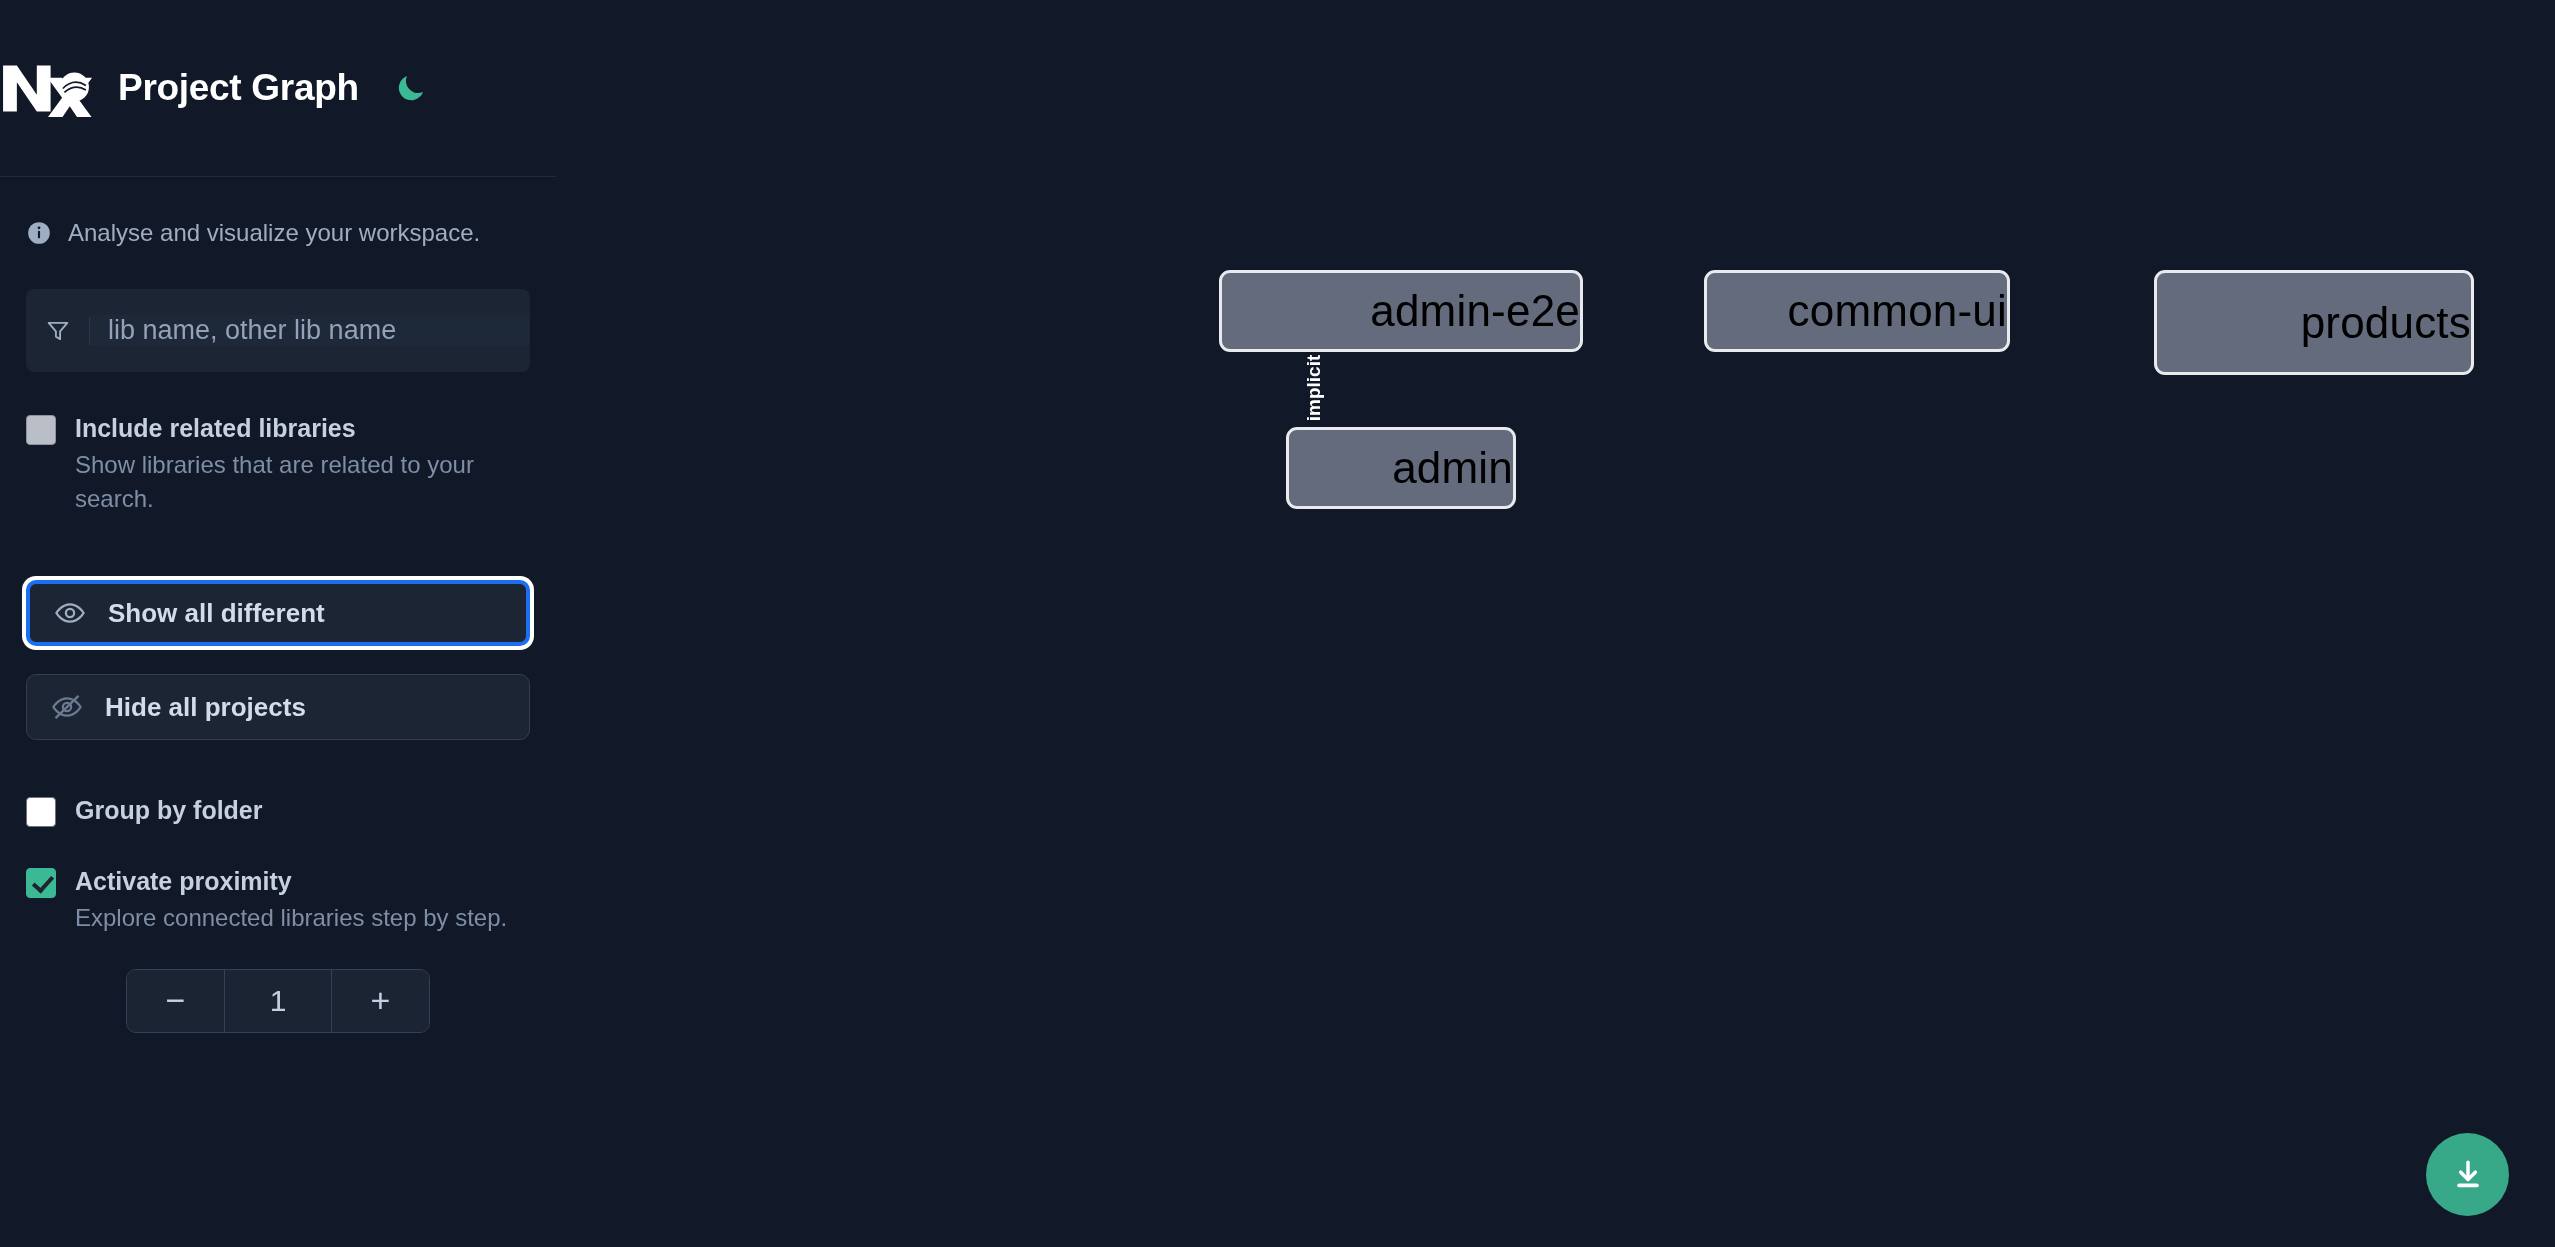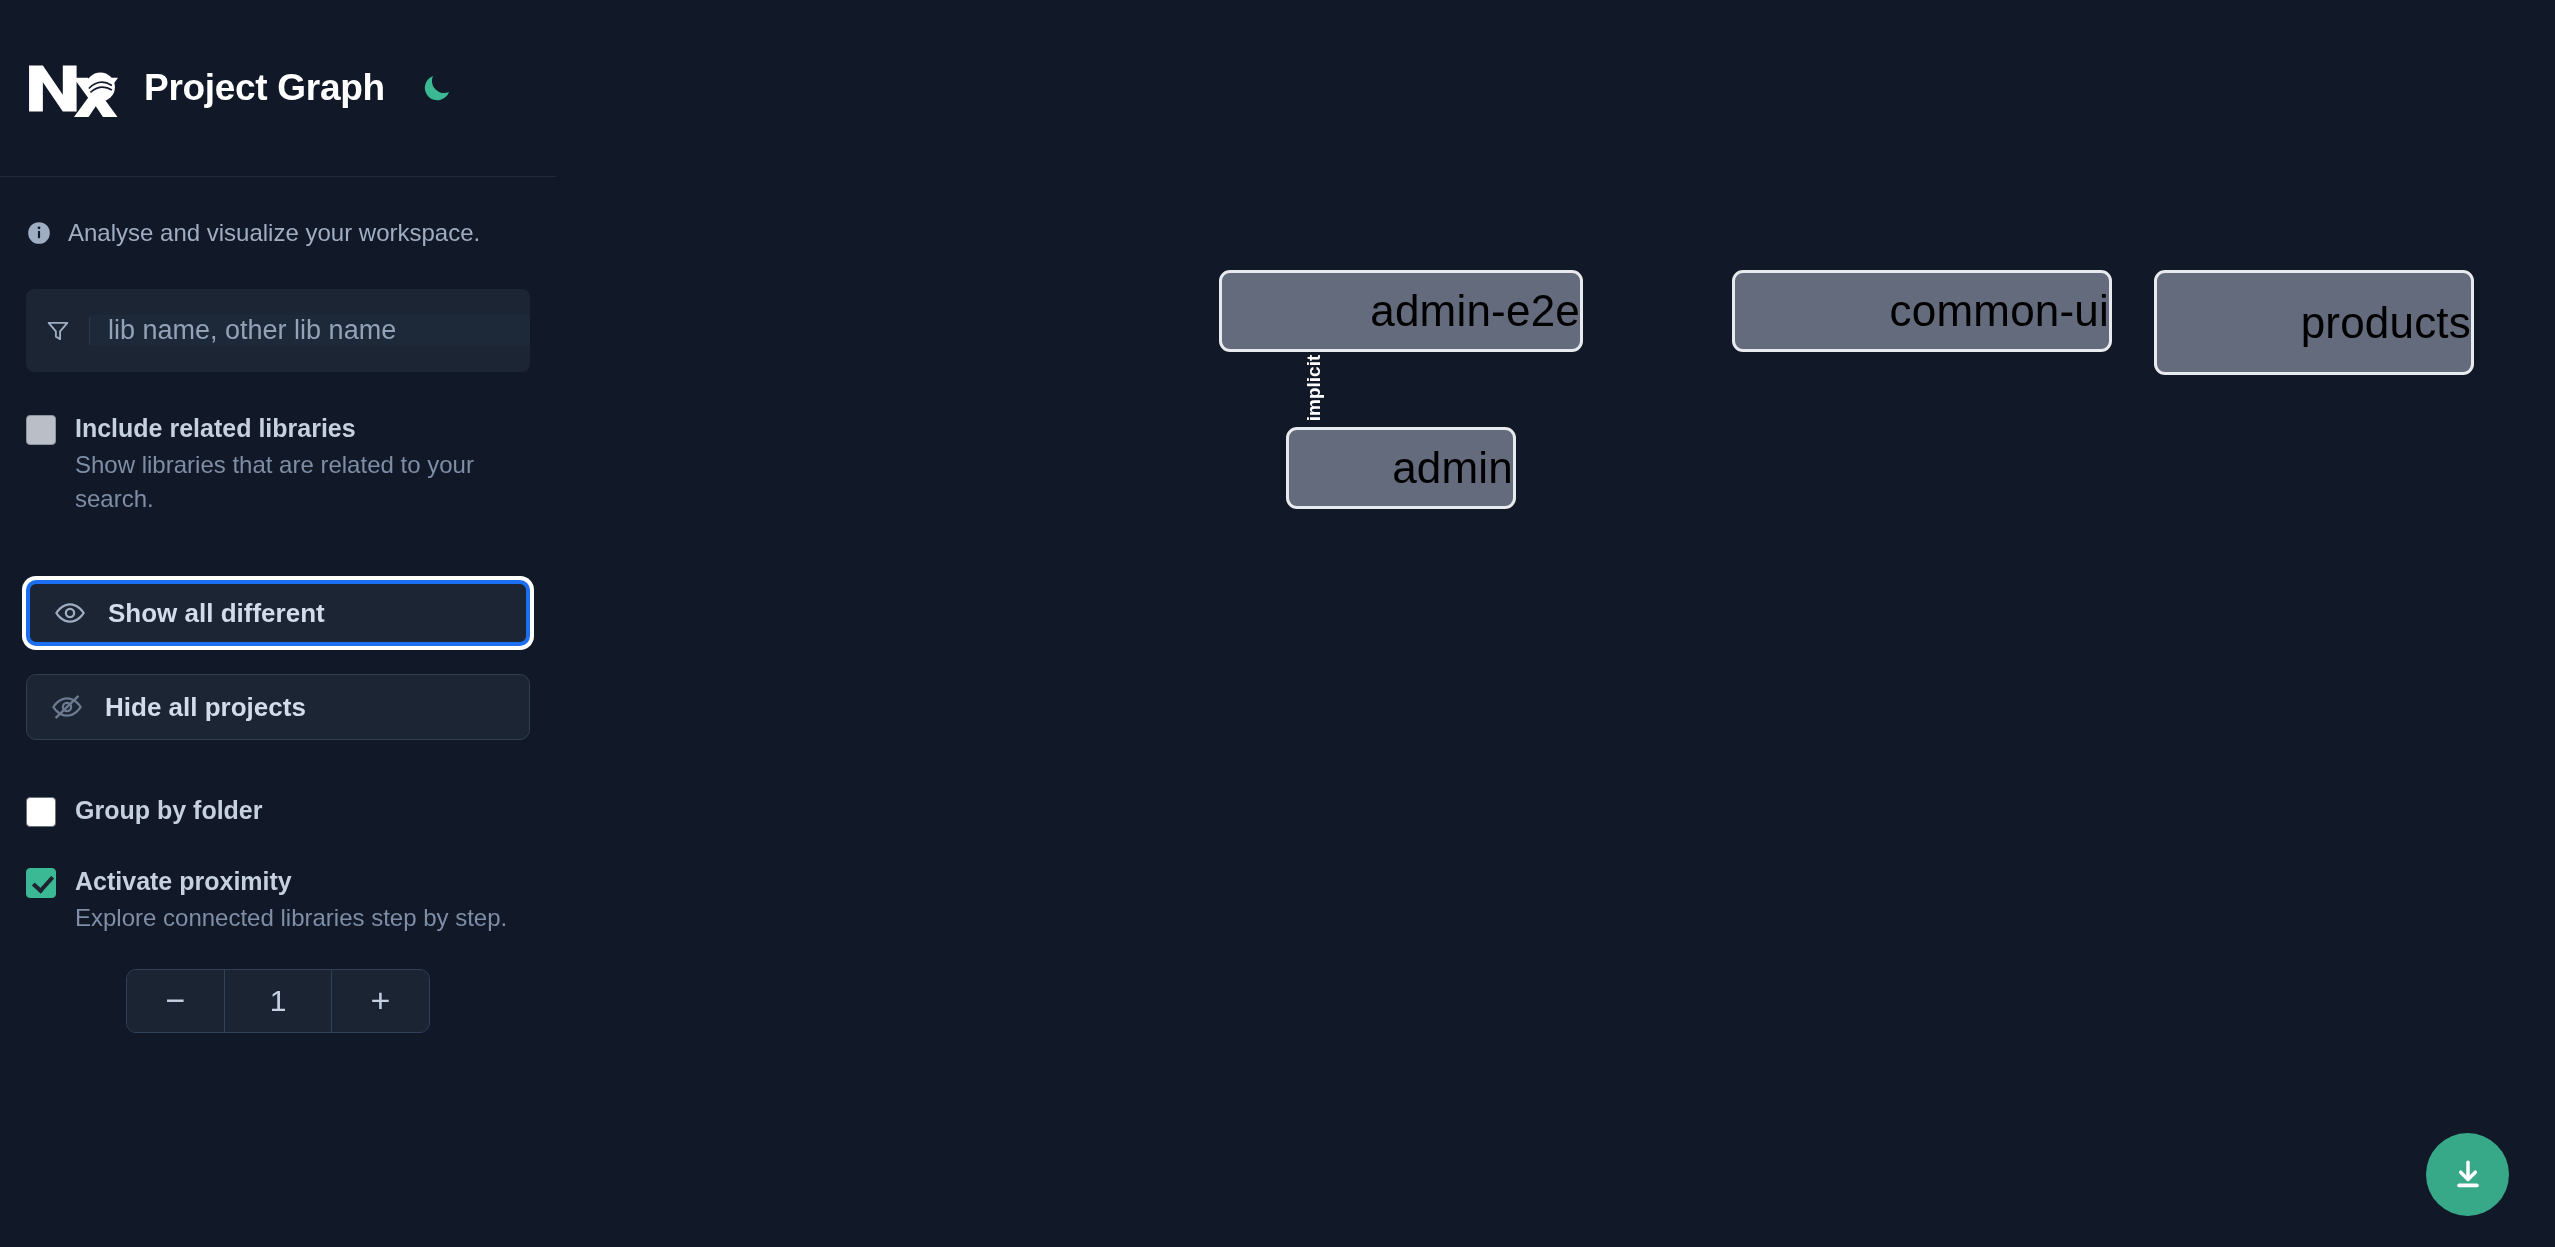--- a/index.html
+++ b/index.html
@@ -27,21 +27,20 @@
     height: 1247px;
     background: #111827;
     flex: 0 0 556px;
     overflow: hidden;
   }
 
   .sidebar-header {
     height: 177px;
     display: flex;
     align-items: center;
-    padding-left: 26px;
     border-bottom: 1px solid #1f2a3b;
   }
   .nx-logo {
     width: 92px;
     height: 57px;
     flex: 0 0 auto;
     margin-right: 26px;
   }
   .app-title {
     font-size: 37px;
@@ -412,21 +411,21 @@
           <marker id="arrow" viewBox="0 0 10 10" refX="8" refY="5" markerWidth="7" markerHeight="7" orient="auto-start-reverse">
             <path d="M 0 0 L 10 5 L 0 10 z" fill="#e8eaee"></path>
           </marker>
         </defs>
       <path d="M 743.08 352 C 727.08 392, 741.9 371, 759.9 421" stroke="#e8eaee" stroke-width="2.4" fill="none" marker-end="url(#arrow)"></path>
           <path d="M 2077.92 352 C 2061.92 392, 2079.65 371, 2097.65 421" stroke="#e8eaee" stroke-width="2.4" fill="none" marker-end="url(#arrow)"></path>
         </svg>
     <div class="node" style="left: 663px; top: 270px; width: 364px; height: 82px;">
           <span>admin-e2e</span>
         </div>
-        <div class="node" style="left: 1176px; top: 270px; width: 380px; height: 82px;">
+        <div class="node" style="left: 1148px; top: 270px; width: 306px; height: 82px;">
           <span>common-ui</span>
         </div>
         <div class="node" style="left: 1598px; top: 270px; width: 320px; height: 105px;">
           <span>products</span>
         </div>
         <div class="node" style="left: 730px; top: 427px; width: 230px; height: 82px;">
           <span>admin</span>
         </div>
         <div class="edge-label" style="left: 725.49px; top: 376.5px; transform: rotate(-90deg);">implicit</div>
       </div>

